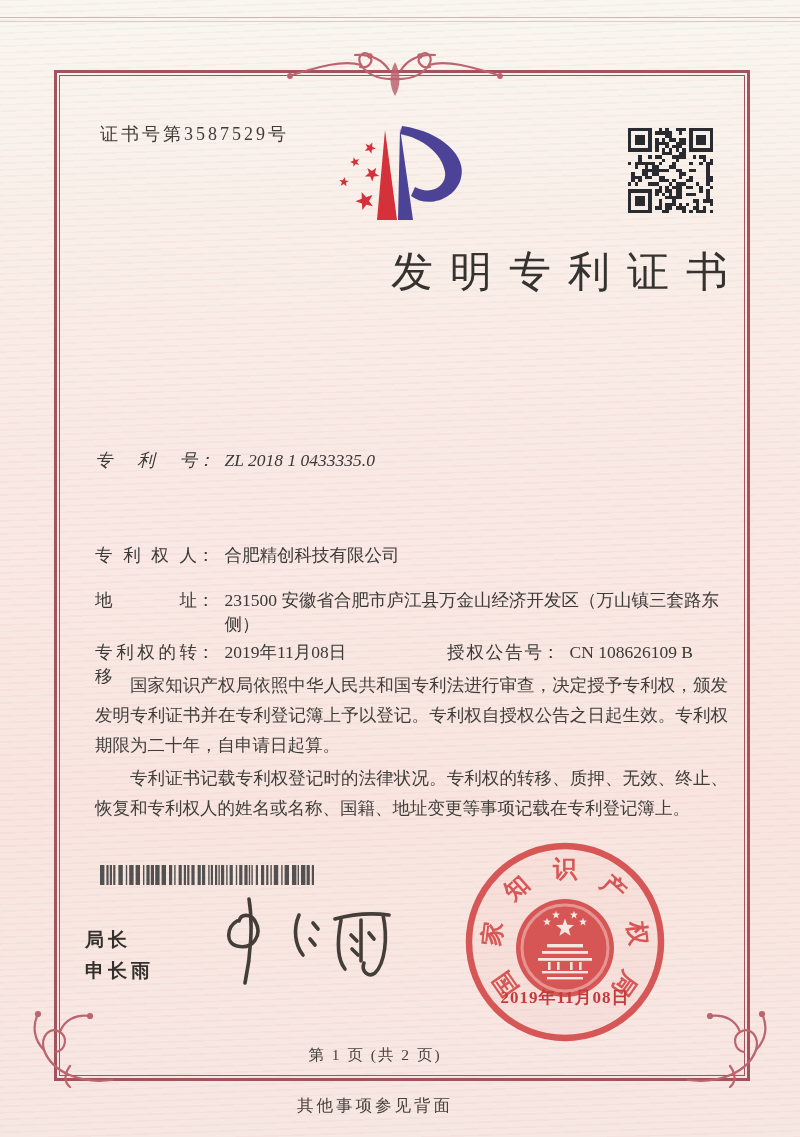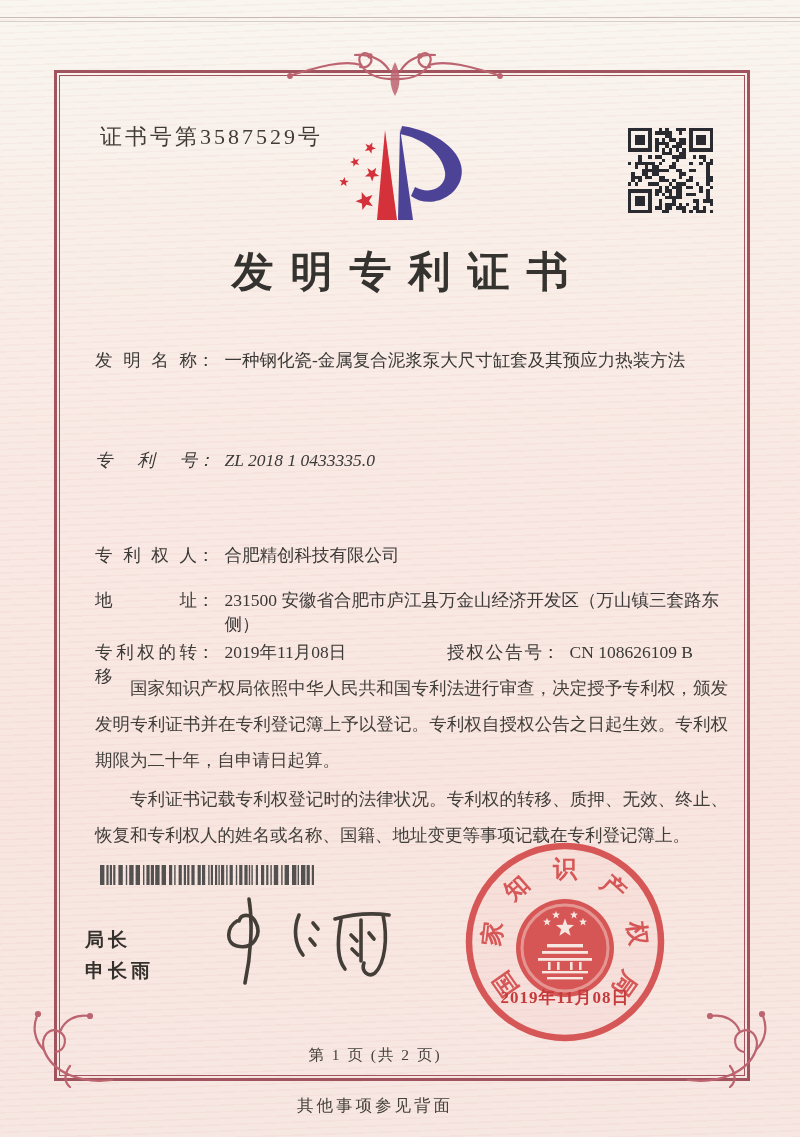--- a/index.html
+++ b/index.html
@@ -8,32 +8,32 @@
     font-family:"Liberation Serif","DejaVu Serif",serif;
     background:
       repeating-linear-gradient(178deg, rgba(201,120,118,.055) 0 1.5px, rgba(255,255,255,0) 1.5px 6.5px),
       linear-gradient(180deg,#f9f6f0 0%,#f9efe9 18%,#f9e9e4 40%,#f8e5e0 70%,#f7e7e2 100%);
   }
   .top-hairline{position:absolute;left:0;top:17px;width:800px;height:3px;
     border-top:1px solid rgba(150,115,115,.45);border-bottom:1px solid rgba(150,115,115,.30);}
   .frame{position:absolute;left:54px;top:70px;width:690px;height:1005px;border:3px solid #a2545e;}
   .frame::after{content:"";position:absolute;inset:2px;border:1px solid #a2545e;}
   .ornament{position:absolute;pointer-events:none;}
-  .cert-no{position:absolute;left:100px;top:122px;font-size:22px;letter-spacing:3px;color:#413c38;}
+  .cert-no{position:absolute;left:100px;top:122px;font-size:18px;letter-spacing:3px;color:#413c38;}
   .logo{position:absolute;left:318px;top:116px;}
   .qr{position:absolute;left:628px;top:128px;}
-  .title{position:absolute;left:55px;top:244px;width:690px;text-align:center;
-    font-size:42px;font-weight:700;color:#35332f;letter-spacing:17px;text-indent:17px;}
+  .title{position:absolute;left:55px;top:244px;width:690px;text-align:right;
+    font-size:42px;font-weight:400;color:#35332f;letter-spacing:17px;text-indent:17px;}
   .row{position:absolute;left:95px;width:645px;font-size:17.5px;color:#3b3936;line-height:24px;}
   .flabel{display:inline-block;width:102px;text-align:justify;text-align-last:justify;vertical-align:top;}
   .colon{display:inline-block;vertical-align:top;}
   .fvalue{display:inline-block;margin-left:10px;vertical-align:top;max-width:505px;}
   .group2{position:absolute;left:352px;top:0;}
   .group2 .flabel{width:95px;}
-  .body-text{position:absolute;left:95px;top:670px;width:633px;font-size:17.5px;line-height:36px;
+  .body-text{position:absolute;left:95px;top:670px;width:633px;font-size:17.5px;line-height:30px;
     color:#413e3a;text-align:justify;}
   .body-text p{margin:0 0 3px 0;text-indent:2em;}
   .barcode{position:absolute;left:100px;top:865px;}
   .officer{position:absolute;left:85px;top:924px;font-size:19px;color:#34302b;letter-spacing:4px;line-height:31px;font-weight:600;}
   .signature{position:absolute;left:213px;top:893px;}
   .seal{position:absolute;left:452px;top:840px;}
   .seal-date{position:absolute;left:470px;top:986px;width:190px;text-align:center;
     font-size:17px;font-weight:700;color:#c53a3a;letter-spacing:1px;}
   .page-no{position:absolute;left:30px;top:1045px;width:690px;text-align:center;
     font-size:15.5px;color:#46413c;letter-spacing:2px;font-family:Liberation Serif, serif;}
@@ -390,23 +390,20 @@
       <rect x="16" y="24" width="1.02" height="1.02" fill="#2a2a31"></rect>
       <rect x="18" y="24" width="1.02" height="1.02" fill="#2a2a31"></rect>
       <rect x="20" y="24" width="1.02" height="1.02" fill="#2a2a31"></rect>
       <rect x="21" y="24" width="1.02" height="1.02" fill="#2a2a31"></rect>
       <rect x="22" y="24" width="1.02" height="1.02" fill="#2a2a31"></rect>
       <rect x="24" y="24" width="1.02" height="1.02" fill="#2a2a31"></rect>
     </svg>
 
   <div class="title">发明专利证书</div>
 
-  <div class="row" style="top:348px;">
-    <span class="flabel">发明名称</span><span class="colon">：</span><span class="fvalue">一种钢化瓷-金属复合泥浆泵大尺寸缸套及其预应力热装方法</span>
-  </div>
   <div class="row" style="top:448px;font-style:italic;">
     <span class="flabel">专利号</span><span class="colon">：</span><span class="fvalue">ZL 2018 1 0433335.0</span>
   </div>
   <div class="row" style="top:543px;">
     <span class="flabel">专利权人</span><span class="colon">：</span><span class="fvalue">合肥精创科技有限公司</span>
   </div>
   <div class="row" style="top:588px;">
     <span class="flabel">地址</span><span class="colon">：</span><span class="fvalue" style="width:505px;">231500 安徽省合肥市庐江县万金山经济开发区（万山镇三套路东侧）</span>
   </div>
   <div class="row" style="top:640px;">

